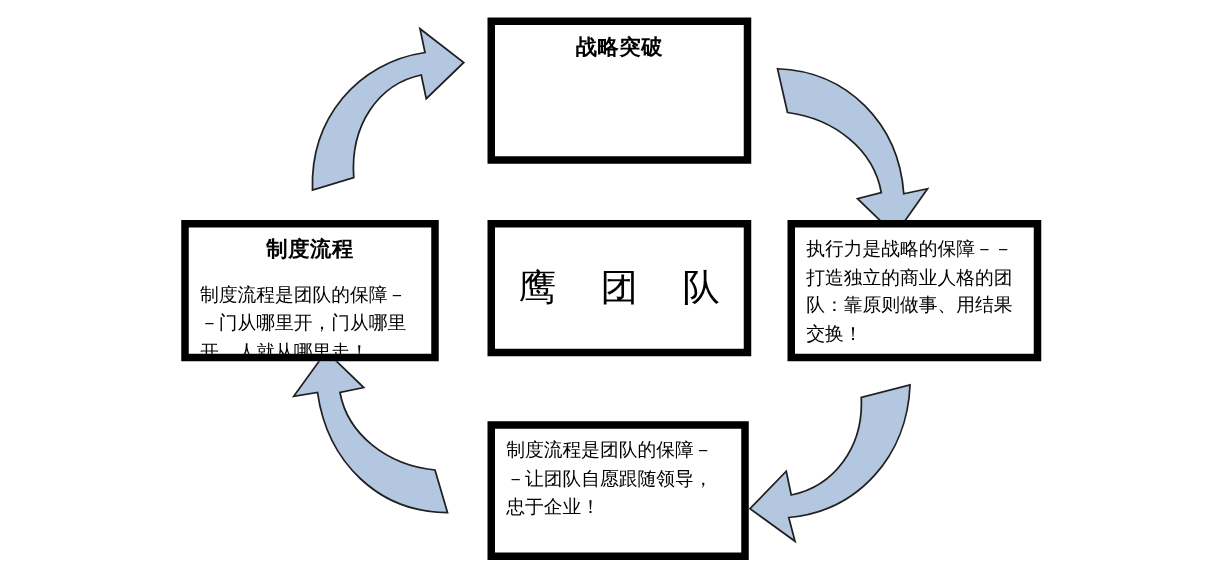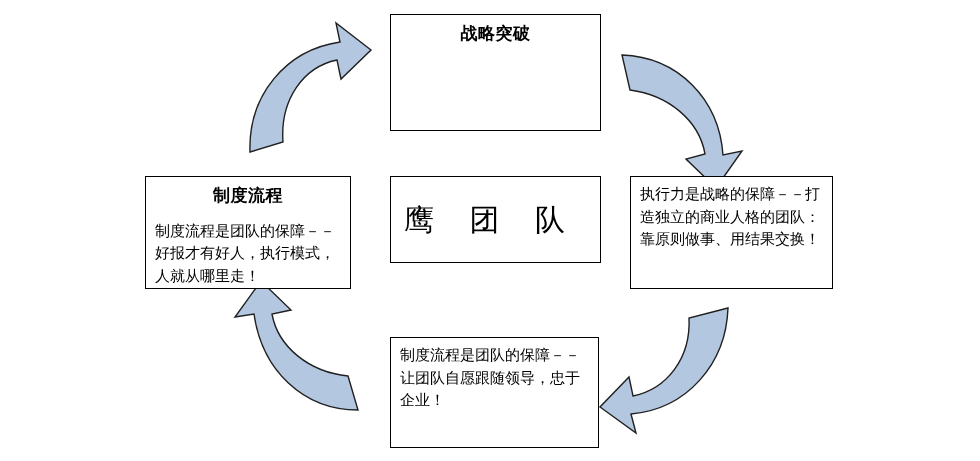--- a/index.html
+++ b/index.html
@@ -18,21 +18,21 @@
   #canvas {
     position: absolute;
     left: 0;
     top: 0;
     width: 980px;
     height: 461px;
   }
   .node {
     position: absolute;
     box-sizing: border-box;
-    border: 1px solid #000000;
+    border: 6px solid #000000;
     background: #ffffff;
     padding: 6px 9px 4px 9px;
     z-index: 3;
   }
   .node-title {
     font-size: 17px;
     font-weight: bold;
     text-align: center;
     line-height: 1.45;
     letter-spacing: 0.5px;
@@ -79,23 +79,24 @@
     width: 209px;
     height: 111px;
   }
   #node-bottom .node-title { margin-bottom: 2px; }
   #node-bottom .node-body { line-height: 1.5; }
   
   #node-center {
     left: 390px;
     top: 176px;
     width: 211px;
-    height: 87px;
+    height: 109px;
     display: flex;
     align-items: center;
+    justify-content: center;
     padding: 0;
   }
   .center-text {
     font-size: 30px;
     font-weight: normal;
     letter-spacing: 13px;
     text-indent: 13px;
     text-align: center;
     line-height: 1.2;
   }
@@ -133,21 +134,21 @@
                C 278,347 309,372 348,376 Z" fill="#b4c7e0" stroke="#202020" stroke-width="1.4" stroke-linejoin="miter"></path>
     </g>
   </svg>
 
   <div class="node" id="node-top">
     <div class="node-title">战略突破</div>
   </div>
 
   <div class="node" id="node-left">
     <div class="node-title">制度流程</div>
-    <div class="node-body">制度流程是团队的保障－－好报才有好人，执行模式，人就从哪里走！</div>
+    <div class="node-body">制度流程是团队的保障－－门从哪里开，门从哪里开，人就从哪里走！</div>
   </div>
 
   <div class="node" id="node-center">
     <div class="center-text">鹰 团 队</div>
   </div>
 
   <div class="node" id="node-right">
     <div class="node-body">执行力是战略的保障－－打造独立的商业人格的团队：靠原则做事、用结果交换！</div>
   </div>
 

